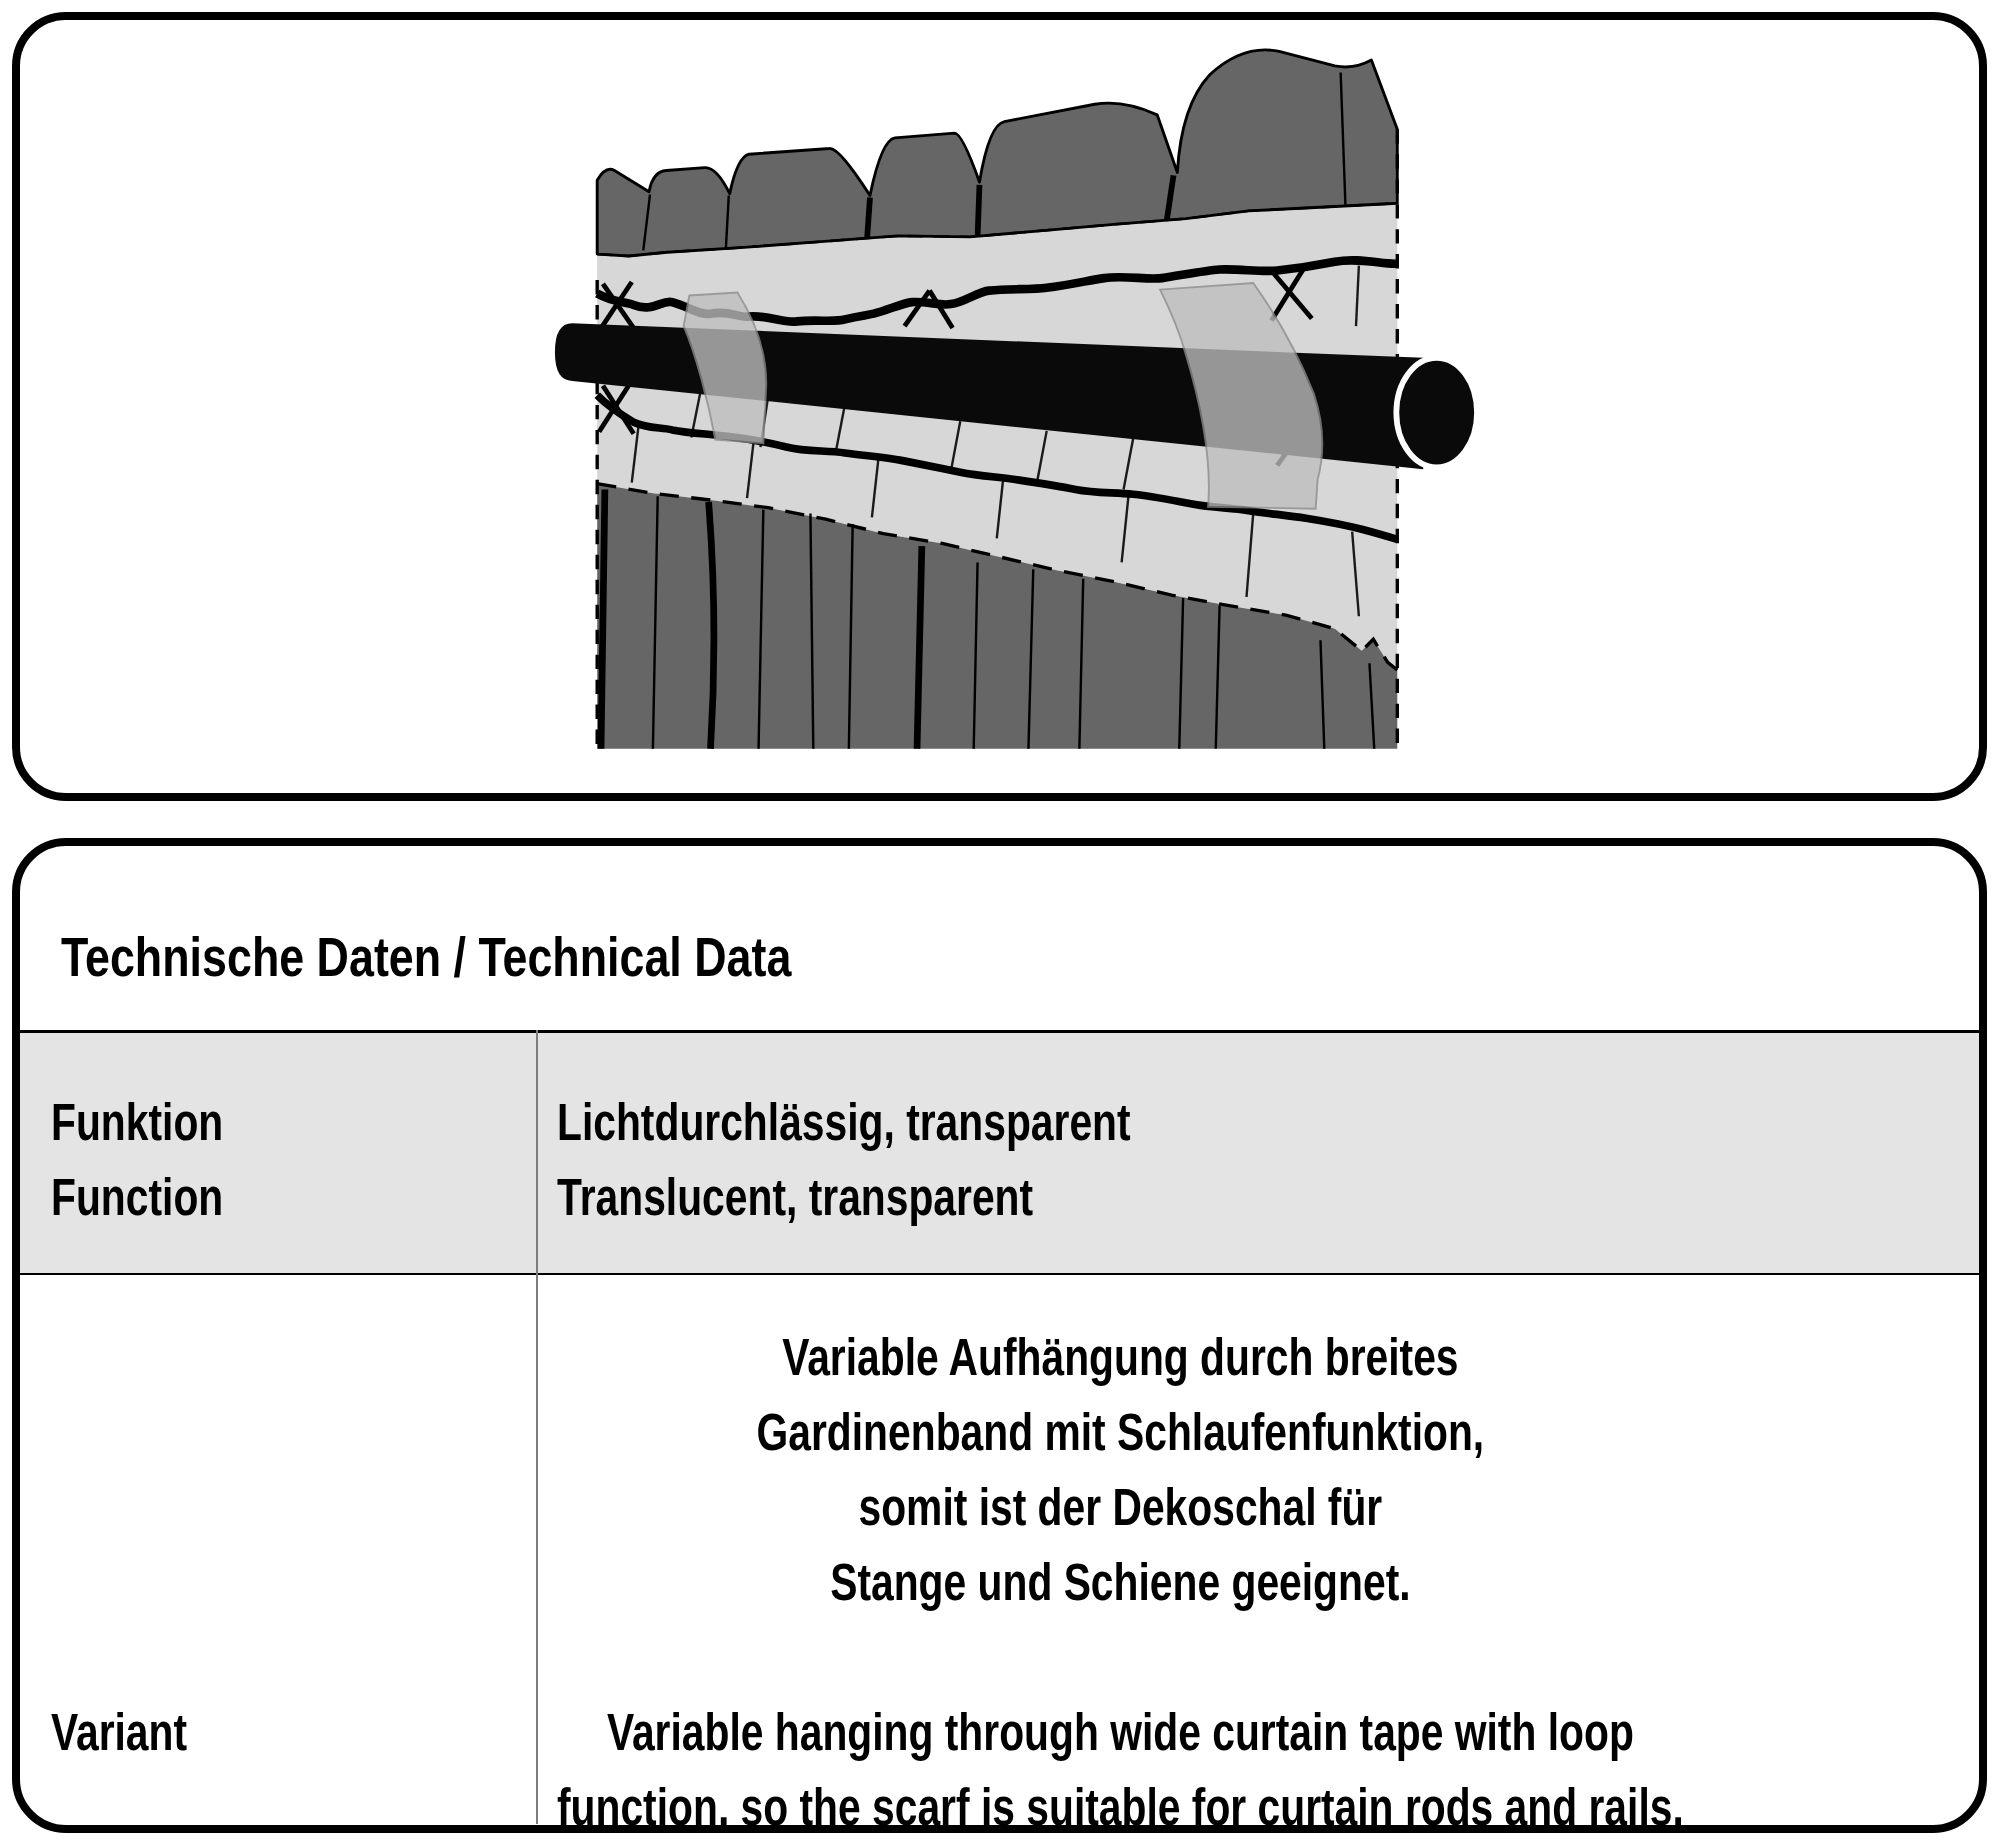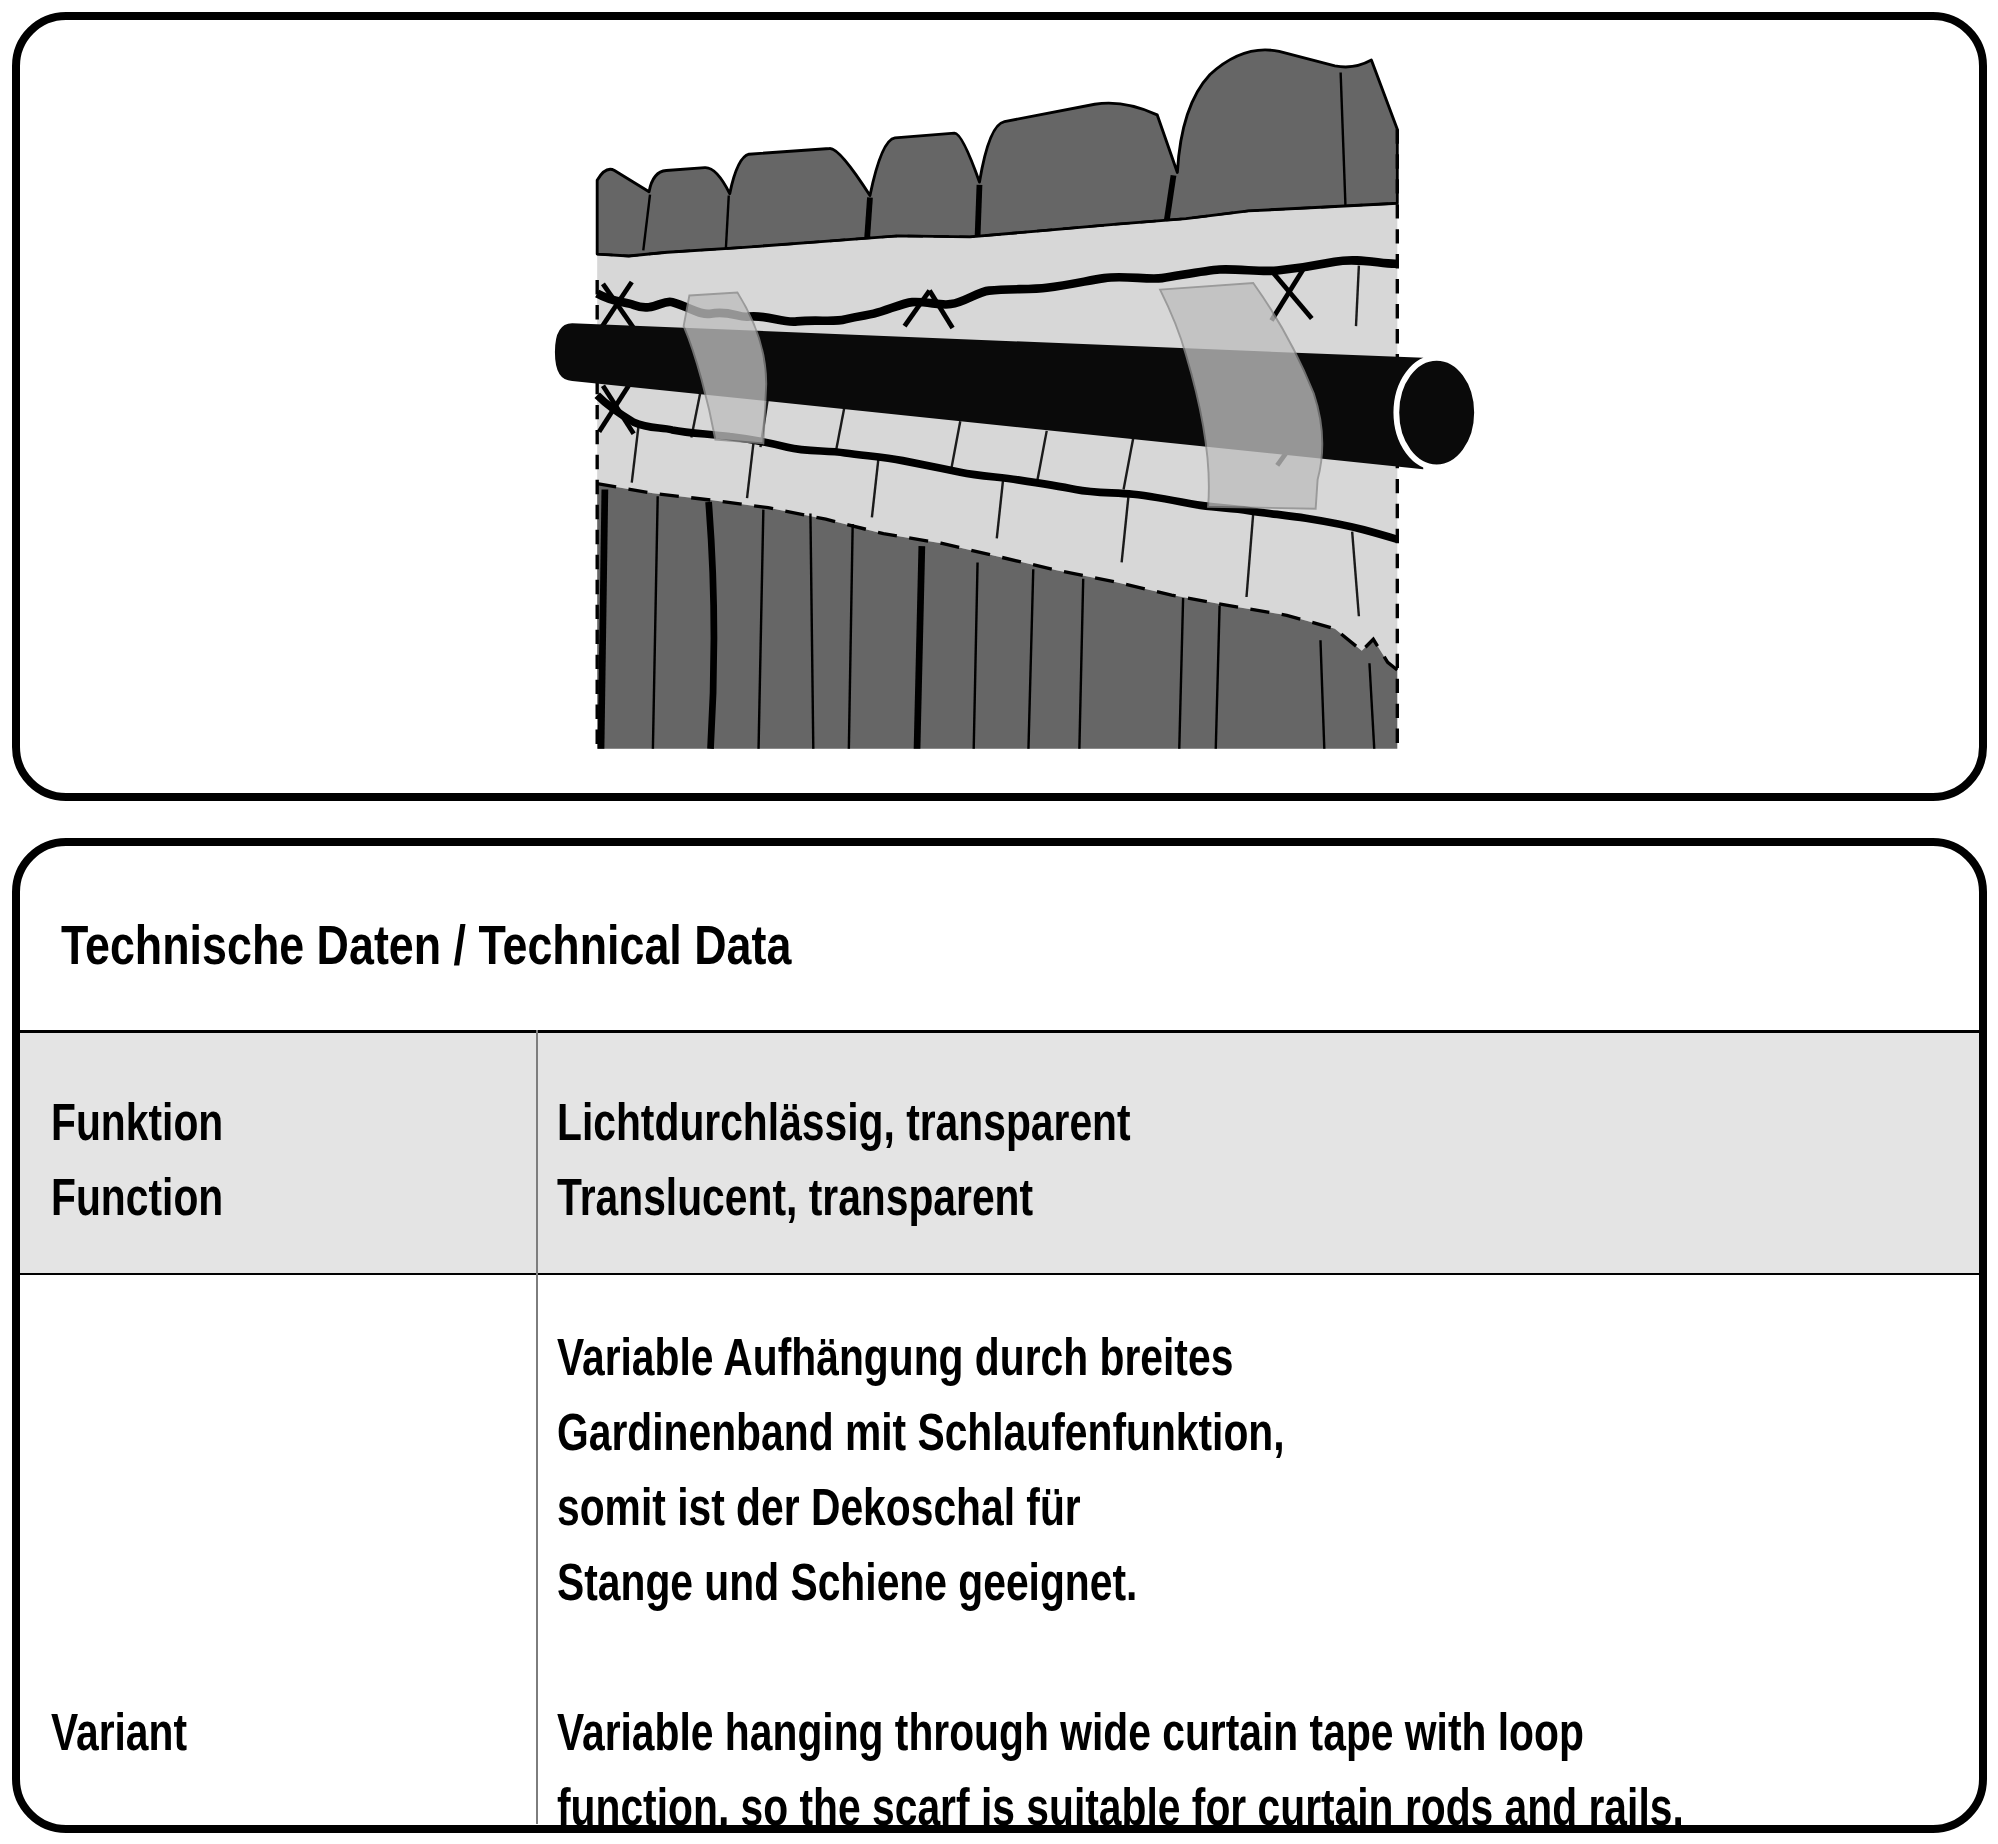--- a/index.html
+++ b/index.html
@@ -157,40 +157,40 @@
       <g stroke="#8a8a8a" stroke-width="2" opacity="0.78">
         <path d="M148,268 L198,265 C220,300 228,330 228,360 L225,422 L175,418 C168,380 155,330 142,300 Z" fill="#bebebe"></path>
         <path d="M638,262 L735,255 C760,290 782,330 798,370 C808,400 810,430 802,460 L800,490 L688,488 C692,440 680,380 665,330 C658,305 648,282 638,262 Z" fill="#bebebe"></path>
       </g>
 
       <ellipse cx="926" cy="390" rx="42" ry="57" fill="#0a0a0a" stroke="#ffffff" stroke-width="6"></ellipse>
     </svg>
   </div>
 
   <div class="box bottom-box" style="position:absolute;">
-    <div class="abs" style="left:41px;top:65px;">
+    <div class="abs" style="left:41px;top:77px;">
       <span class="txt title-txt">Technische Daten / Technical Data</span>
     </div>
 
     <div class="gray-row"></div>
     <div class="col-divider"></div>
 
     <div class="abs" style="left:537px;top:239px;">
       <span class="txt">Lichtdurchlässig, transparent
 Translucent, transparent</span>
     </div>
     <div class="abs" style="left:31px;top:239px;">
       <span class="txt">Funktion
 Function</span>
     </div>
 
     <div class="abs" style="left:31px;top:849px;">
       <span class="txt">Variant</span>
     </div>
-    <div class="abs" style="left:537px;top:474px;">
+    <div class="abs" style="left:537px;top:474px;text-align:center;">
       <span class="txt">Variable Aufhängung durch breites
 Gardinenband mit Schlaufenfunktion,
 somit ist der Dekoschal für
 Stange und Schiene geeignet.
 
 Variable hanging through wide curtain tape with loop
 function, so the scarf is suitable for curtain rods and rails.</span>
     </div>
   </div>
 

